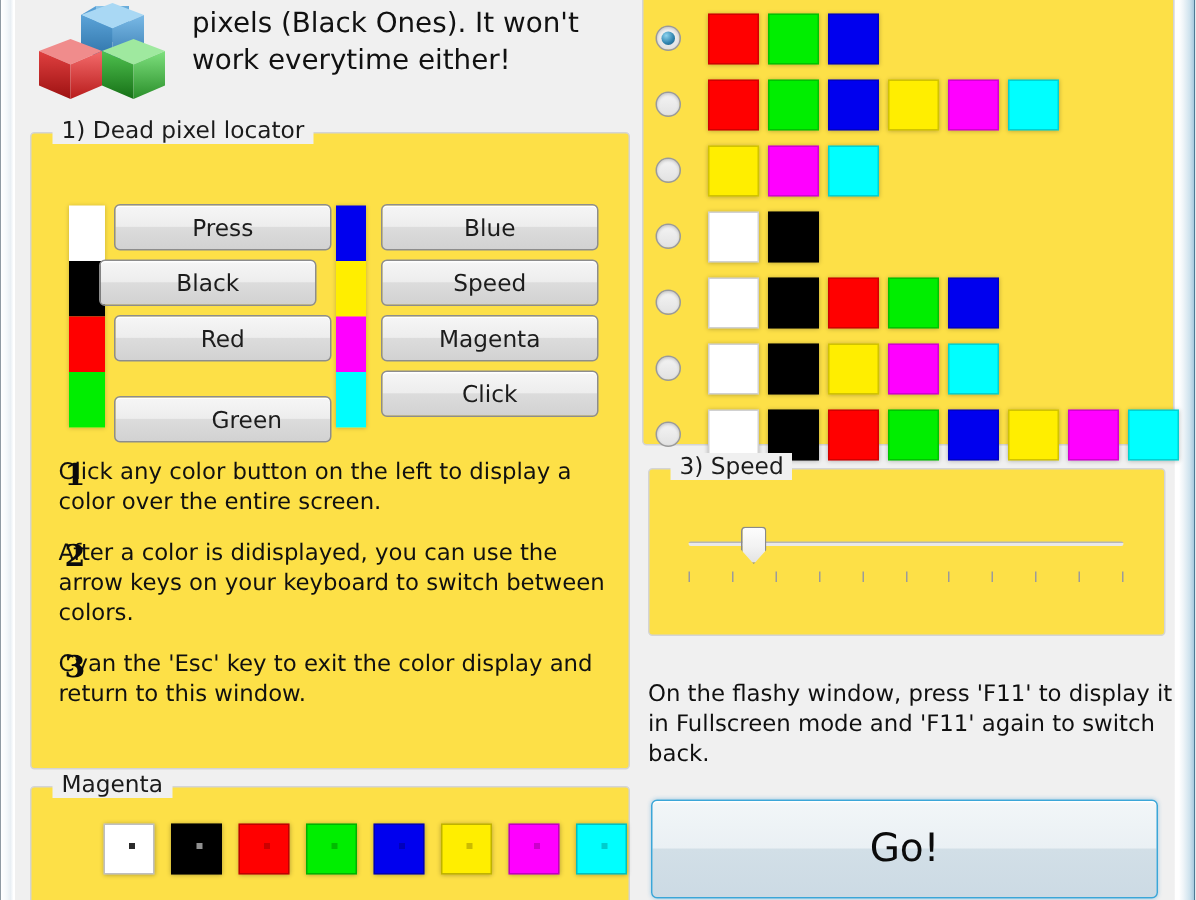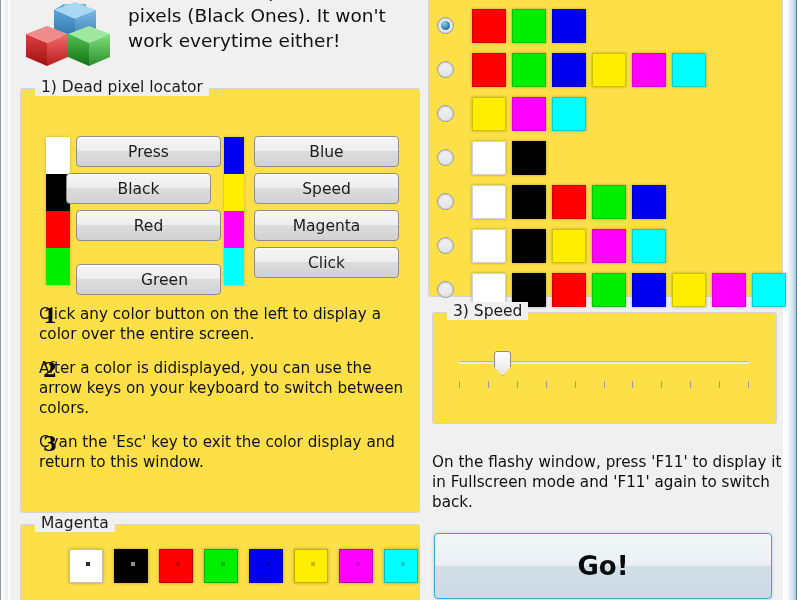--- a/index.html
+++ b/index.html
@@ -198,21 +198,20 @@
   .gobtn {
     position: absolute; left: 424px; top: 533px;
     width: 338px; height: 66px;
     border: 1px solid #3ba6d8;
     border-radius: 4px;
     background: linear-gradient(to bottom, #f2f6f8 0%, #eaf0f4 49%, #d2dfe7 50%, #ccdae4 100%);
     box-shadow: inset 0 1px 0 #ffffff, 0 0 3px rgba(70,160,210,0.45);
     display: flex; align-items: center; justify-content: center;
     font-size: 26px; color: #0b0b0b;
     cursor: pointer;
-    font-weight: bold;
   }
 </style>
 </head>
 <body>
 
 <div id="app">
 
   <div class="win-edge-left"></div>
   <div class="win-edge-right"></div>
 

